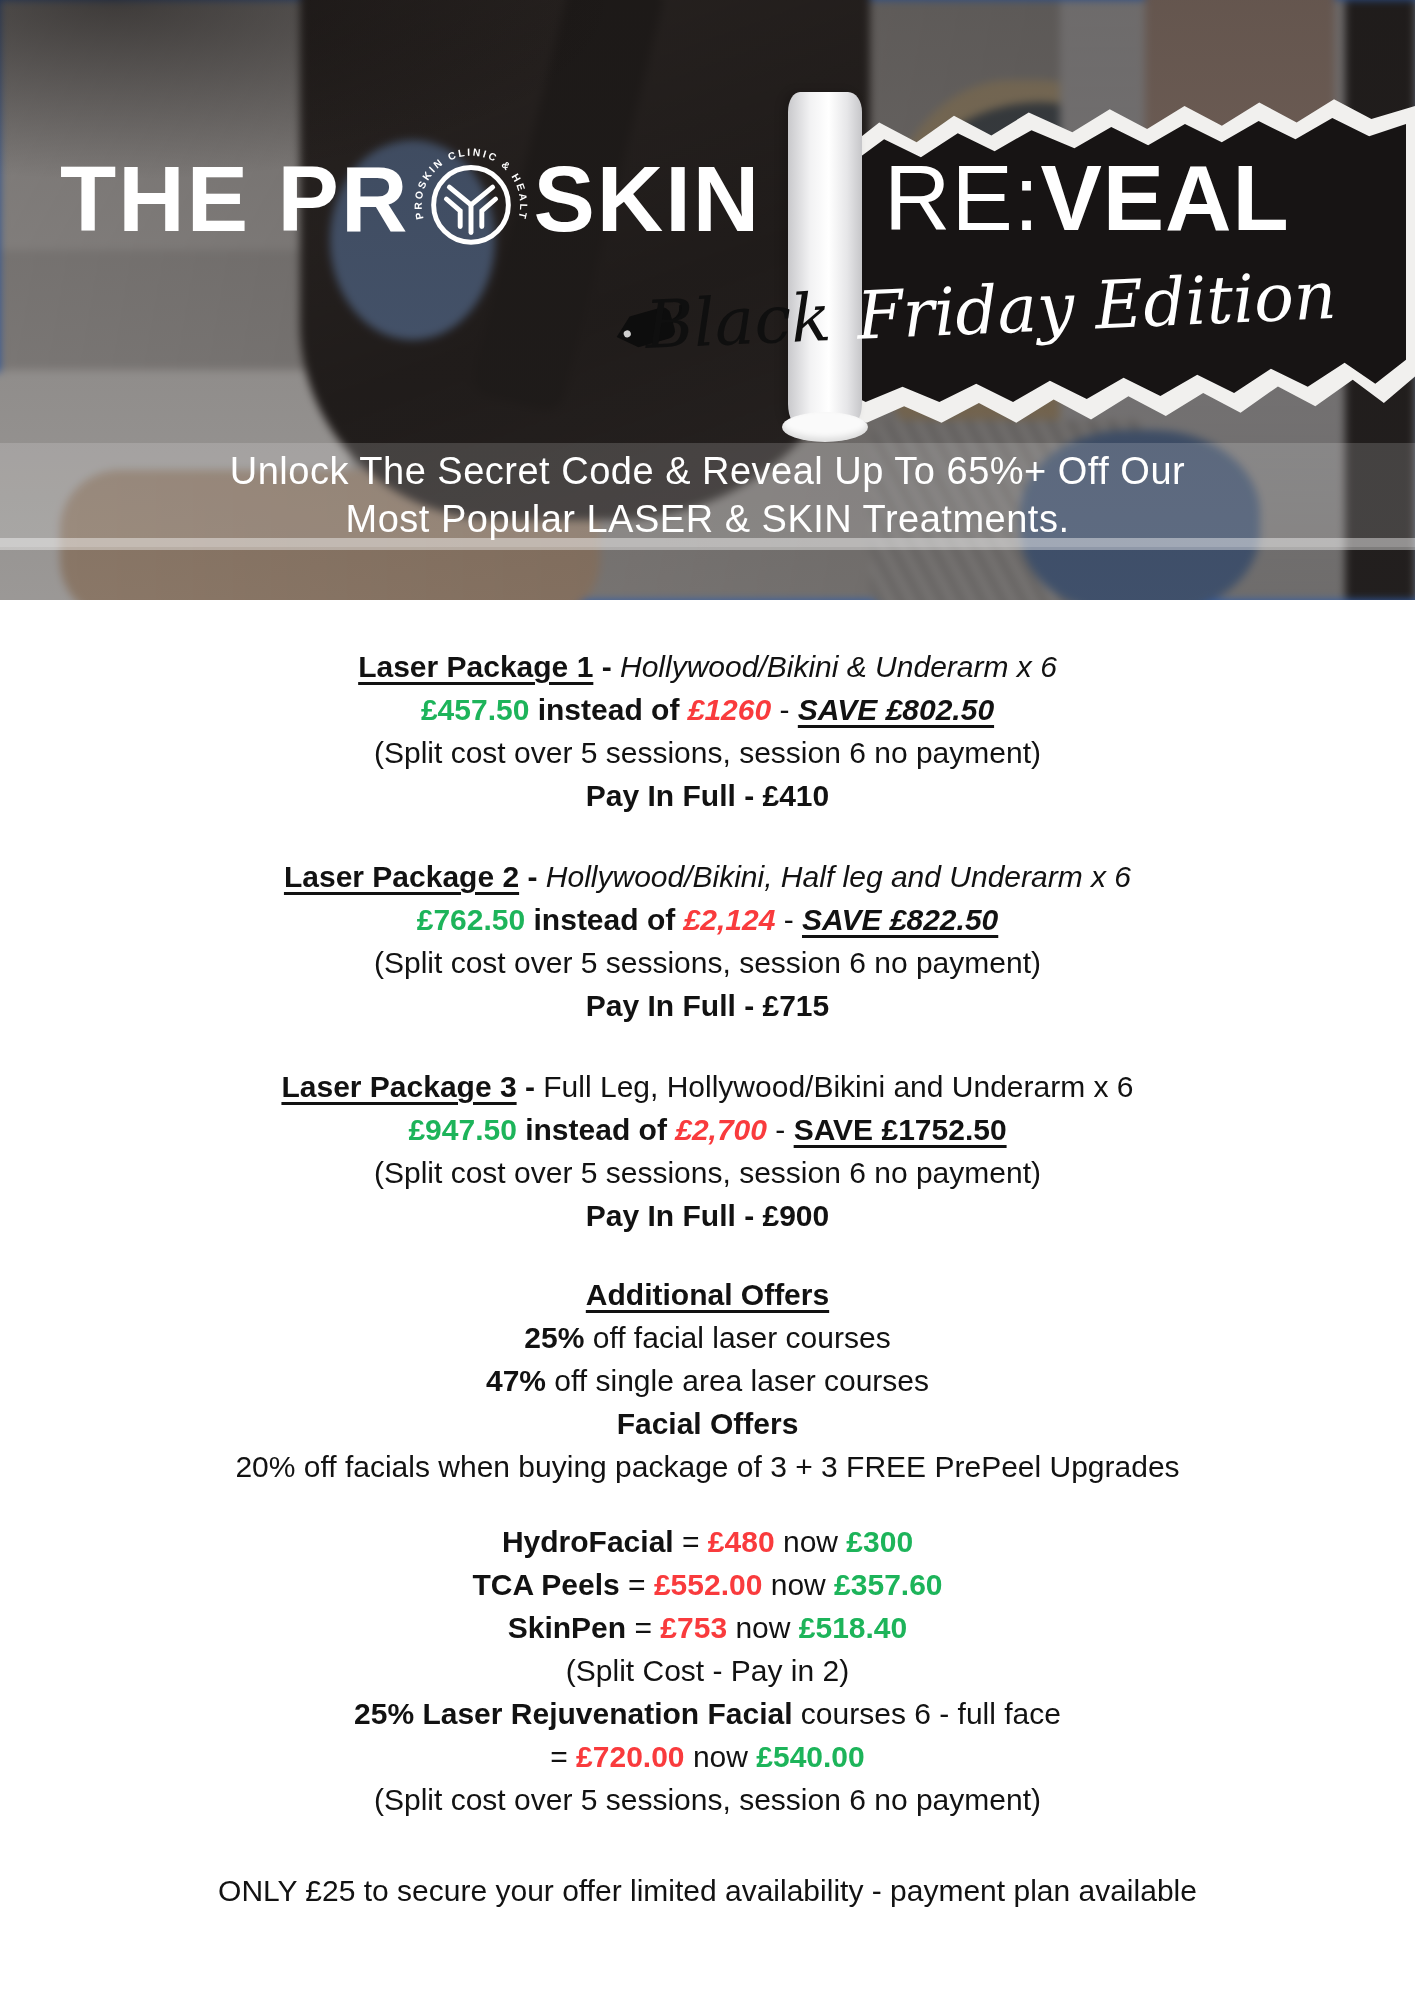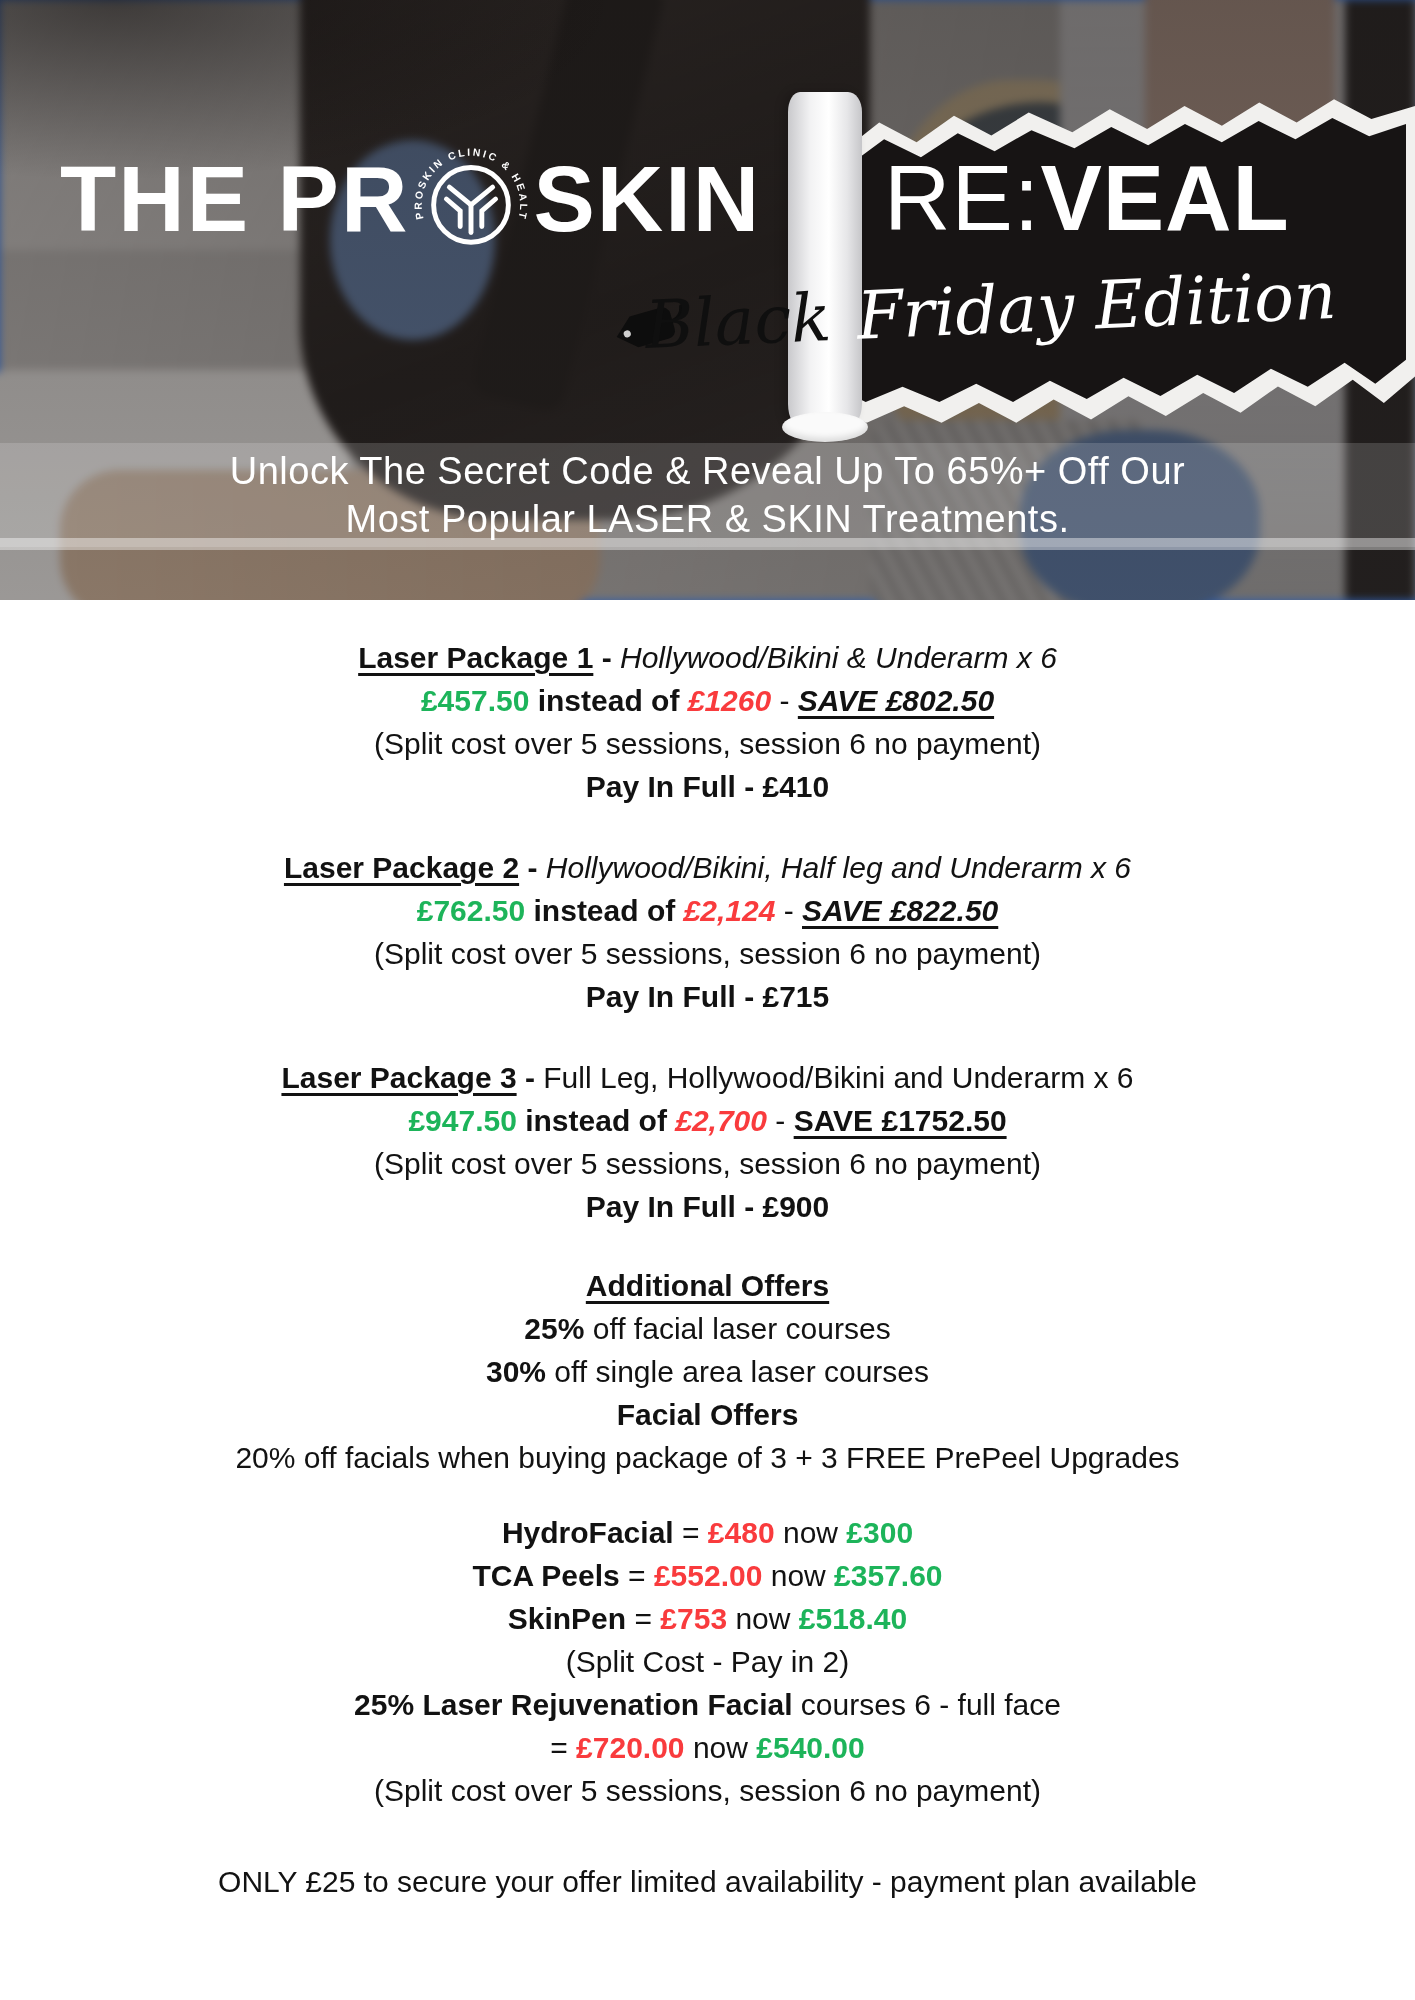--- a/index.html
+++ b/index.html
@@ -76,21 +76,21 @@
   .banner::after{content:"";position:absolute;left:0;bottom:-3px;width:100%;height:12px;background:rgba(255,255,255,.42);}
 
   
   .content{position:relative;width:100%;text-align:center;font-size:30px;line-height:43px;color:var(--ink);}
   .line{min-height:43px;}
   .b{font-weight:700;}
   .it{font-style:italic;}
   .u{text-decoration:underline;text-decoration-thickness:3px;text-underline-offset:5px;}
   .green{color:var(--green);}
   .red{color:var(--red);margin-top:36px;}
-  .sec-pkg-first{padding-top:36px;}
+  .sec-pkg-first{padding-top:45px;}
   .sec-pkg{margin-top:38px;}
   .sec-addl{margin-top:36px;}
   .sec-facial{}
   .sec-prices{margin-top:32px;}
   .sec-footer{margin-top:48px;font-weight:400;}
 </style>
 </head>
 <body>
 
 <div class="page">
@@ -179,21 +179,21 @@
     <section class="sec-pkg">
       <div class="line"><span class="b u">Laser Package 3</span><span class="b"> - </span><span>Full Leg, Hollywood/Bikini and Underarm x 6</span></div>
       <div class="line"><span class="b green">£947.50</span><span class="b"> instead of </span><span class="b it red">£2,700</span><span> - </span><span class="b u">SAVE £1752.50</span></div>
       <div class="line">(Split cost over 5 sessions, session 6 no payment)</div>
       <div class="line b">Pay In Full - £900</div>
     </section>
 
     <section class="sec-addl">
       <div class="line b u">Additional Offers</div>
       <div class="line"><span class="b">25%</span><span> off facial laser courses</span></div>
-      <div class="line"><span class="b">30%</span><span> off single area laser courses</span></div>
+      <div class="line"><span class="b">47%</span><span> off single area laser courses</span></div>
     </section>
 
     <section class="sec-facial">
       <div class="line b">Facial Offers</div>
       <div class="line">20% off facials when buying package of 3 + 3 FREE PrePeel Upgrades</div>
     </section>
 
     <section class="sec-prices">
       <div class="line"><span class="b">HydroFacial</span><span> = </span><span class="b red">£480</span><span> now </span><span class="b green">£300</span></div>
       <div class="line"><span class="b">TCA Peels</span><span> = </span><span class="b red">£552.00</span><span> now </span><span class="b green">£357.60</span></div>

